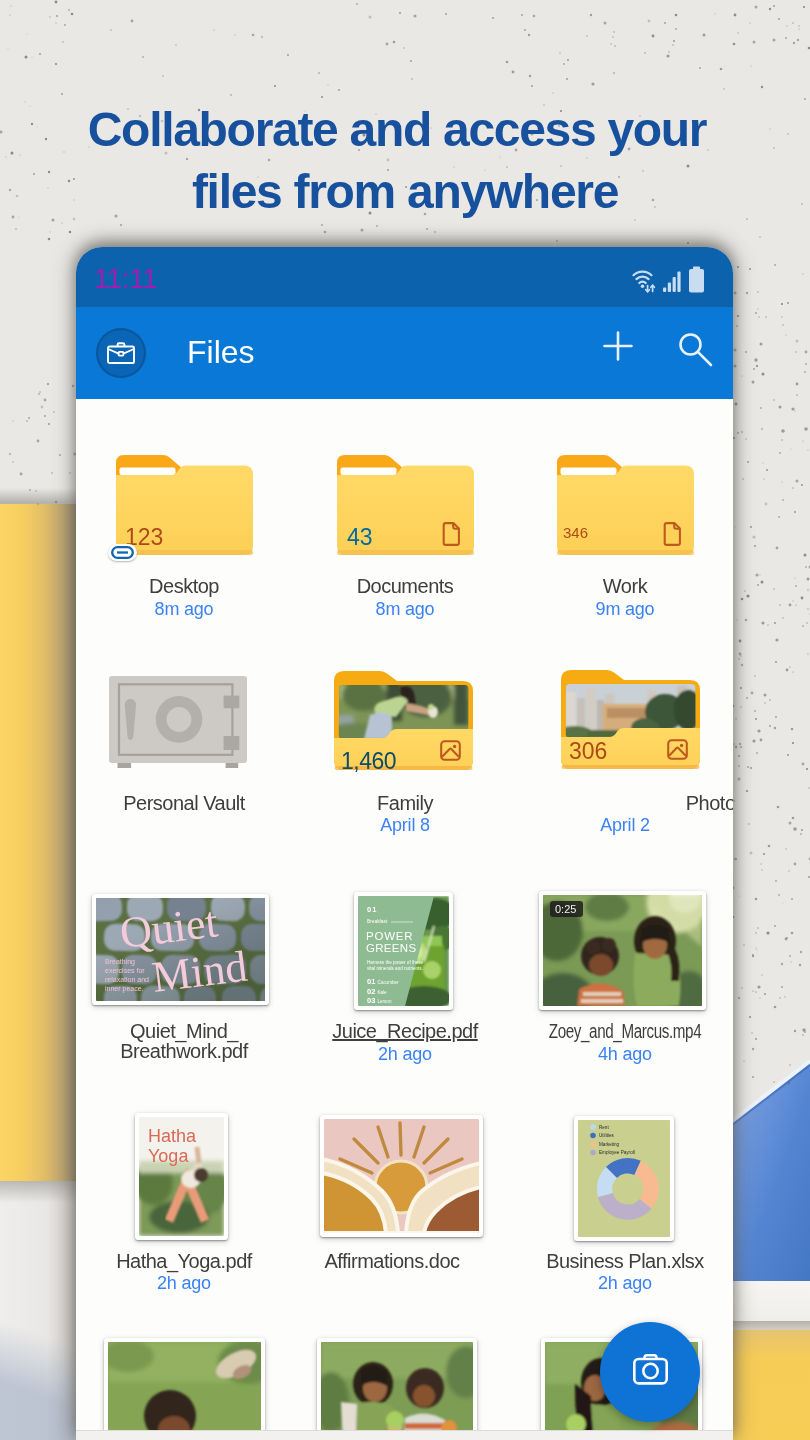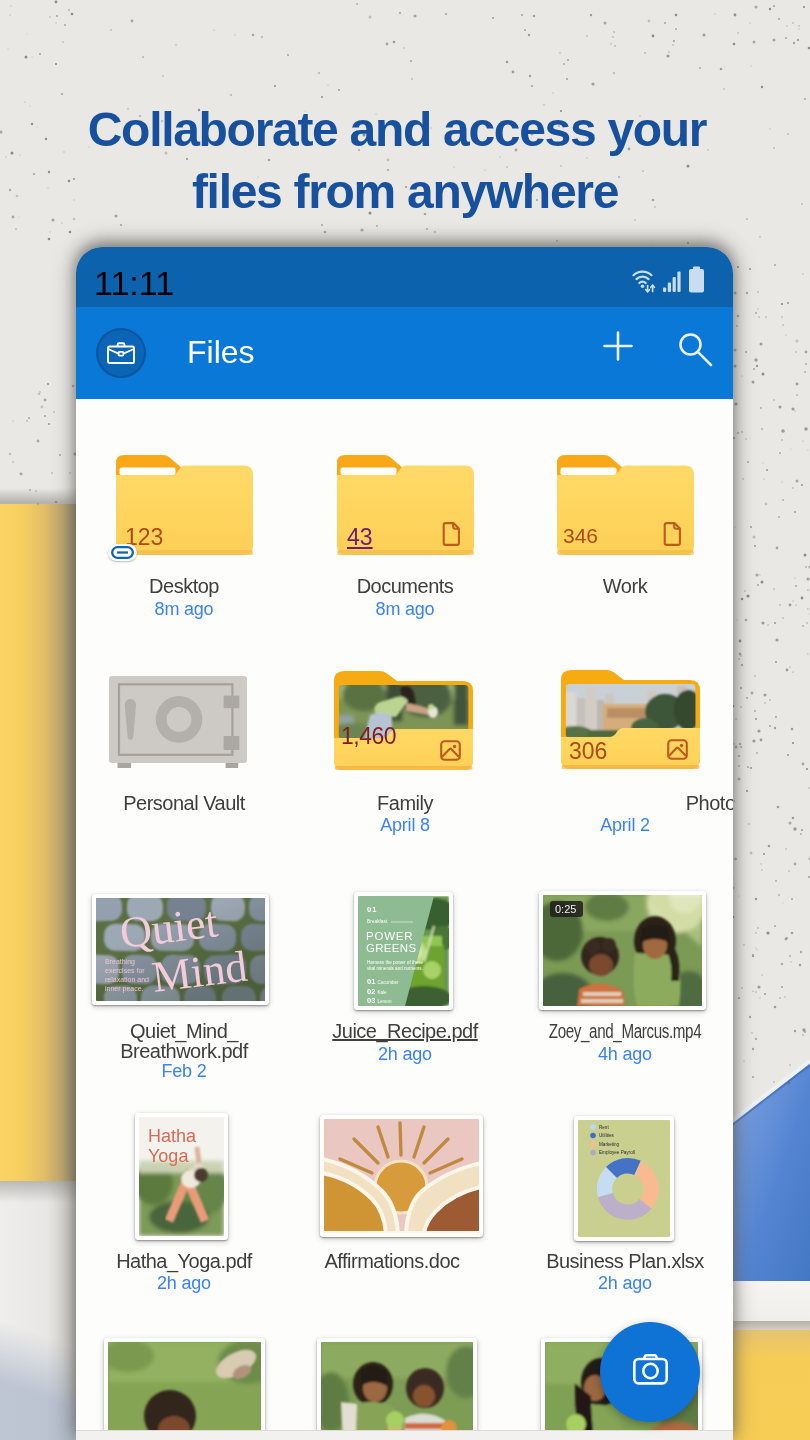--- a/index.html
+++ b/index.html
@@ -5,21 +5,21 @@
 body{width:810px;height:1440px;overflow:hidden;position:relative;
  font-family:"Liberation Sans",sans-serif;background:#e9e8e5;}
 .abs{position:absolute;}
 #title{position:absolute;left:-8px;top:99px;width:810px;text-align:center;
  color:#17509d;font-size:48px;font-weight:bold;line-height:62px;letter-spacing:-1.3px;}
 #phone{position:absolute;left:76px;top:247px;width:657px;height:1193px;
  border-radius:26px 26px 0 0;overflow:hidden;background:#fdfdfc;
  box-shadow:0 -5px 15px rgba(80,78,74,.6),0 0 24px rgba(96,93,88,.45);}
 #sb{position:absolute;left:0;top:0;width:657px;height:60px;background:#0d62ae;}
 #ab{position:absolute;left:0;top:60px;width:657px;height:92px;background:#0a78d6;}
-#sbtime{position:absolute;left:18px;top:17px;color:#000000;font-size:34px;}
+#sbtime{position:absolute;left:18px;top:17px;color:#a21caf;font-size:27px;}
 .lbl{position:absolute;width:240px;text-align:center;color:#3e3e3e;font-size:20px;line-height:20px;letter-spacing:-0.5px;}
 .ago{position:absolute;width:240px;text-align:center;color:#3b82f6;font-size:18px;letter-spacing:-0.2px;}
 .card{position:absolute;background:#fff;border-radius:3px;padding:4px;
  box-shadow:0 1px 2px rgba(0,0,0,.38),0 2px 6px rgba(0,0,0,.18);}
 .card svg{display:block;border-radius:1px;}
 #fab{position:absolute;left:524px;top:1075px;width:100px;height:100px;border-radius:50%;
  background:#0f72d5;box-shadow:0 3px 10px rgba(0,0,0,.3);}
 #navstrip{position:absolute;left:0;top:1183px;width:657px;height:10px;background:#f2f1ef;border-top:1px solid #dddbd8;}
 </style></head>
 <body>
@@ -607,39 +607,40 @@
 <svg class="abs" style="left:39px;top:207px" width="139" height="102">
       <use href="#fold"></use>
     </svg>
 <svg class="abs" style="left:260px;top:207px" width="139" height="102">
       <use href="#fold"></use>
     </svg>
 <svg class="abs" style="left:480px;top:207px" width="139" height="102">
       <use href="#fold"></use>
     </svg>
 <div class="abs" style="left:49px;top:277px;font-size:23px;color:#ae4a1a;">123</div>
-<div class="abs" style="left:271px;top:277px;font-size:23px;color:#701a75;text-decoration:underline;">43</div>
-<div class="abs" style="left:487px;top:277px;font-size:21px;color:#ae4a1a;">346</div>
+<div class="abs" style="left:271px;top:277px;font-size:23px;color:#0369a1;">43</div>
+<div class="abs" style="left:487px;top:277px;font-size:15px;color:#ae4a1a;">346</div>
 <svg class="abs" style="left:365px;top:275px" width="21" height="24" viewBox="0 0 21 24">
       <use href="#docbadge"></use>
     </svg>
 <svg class="abs" style="left:586px;top:275px" width="21" height="24" viewBox="0 0 21 24">
       <use href="#docbadge"></use>
     </svg>
 
 <div class="abs" style="left:32px;top:297px;width:29px;height:17px;background:#fff;border-radius:9px;box-shadow:0 1px 2px rgba(0,0,0,.28);"></div>
 <svg class="abs" style="left:35px;top:299px" width="23" height="13" viewBox="0 0 23 13">
  <rect x="1.2" y="1.2" width="20.6" height="10.6" rx="5.3" fill="none" stroke="#1166ae" stroke-width="2.3"></rect>
  <line x1="6" y1="6.5" x2="17" y2="6.5" stroke="#1166ae" stroke-width="2.3"></line>
 </svg>
 <div class="lbl" style="left:-12px;top:329px;">Desktop</div>
 <div class="lbl" style="left:209px;top:329px;">Documents</div>
 <div class="lbl" style="left:429px;top:329px;">Work</div>
 <div class="ago" style="left:-12px;top:352px;">8m ago</div>
 <div class="ago" style="left:209px;top:352px;">8m ago</div>
+<div class="ago" style="left:429px;top:352px;">9m ago</div>
 
 <svg class="abs" style="left:33px;top:429px" width="138" height="92" viewBox="0 0 138 92">
  <rect x="0" y="0" width="138" height="87" rx="3" fill="#cdc9c5"></rect>
  <rect x="10" y="8.3" width="113.4" height="70.5" fill="none" stroke="#a5a19d" stroke-width="2.2"></rect>
  <path d="M21.4 22.9 C24.5 22.9 27.1 25.5 27.1 28.7 L24.3 60.4 C24.2 62.3 22.9 63.8 21.4 63.8 C19.9 63.8 18.6 62.3 18.5 60.4 L15.7 28.7 C15.7 25.5 18.3 22.9 21.4 22.9 Z" fill="#b3afab"></path>
  <path d="M70 20.1 A23.3 23.3 0 1 0 70 66.7 A23.3 23.3 0 1 0 70 20.1 M70 31 A12.4 12.4 0 1 1 70 55.8 A12.4 12.4 0 1 1 70 31" fill="#b3afab" fill-rule="evenodd"></path>
  <rect x="114.6" y="19.6" width="15.7" height="12.6" fill="#aba7a3"></rect>
  <rect x="114.6" y="60" width="15.7" height="14" fill="#aba7a3"></rect>
  <rect x="8.5" y="87" width="13.6" height="5" fill="#a8a4a0"></rect>
  <rect x="116.6" y="87" width="12.6" height="5" fill="#a8a4a0"></rect>
@@ -668,21 +669,21 @@
    <path d="M72 32 Q86 34 96 38 L94 44 L72 40 Z" fill="#c9a284"></path>
    <ellipse cx="99" cy="41" rx="5" ry="6" fill="#e9e5d4"></ellipse>
    <ellipse cx="97" cy="36" rx="3" ry="3" fill="#c2dc8e"></ellipse>
    <path d="M36 44 Q50 38 58 46 L58 68 L30 68 Z" fill="#b7c3d3"></path>
   </g>
  </g>
  </g>
 
  <use href="#pffront"></use>
 </svg>
-<div class="abs" style="left:265px;top:476px;font-size:23px;color:#7f1d1d;letter-spacing:-0.5px;">1,460</div>
+<div class="abs" style="left:265px;top:501px;font-size:23px;color:#0c4a6e;letter-spacing:-0.5px;">1,460</div>
 <svg class="abs" style="left:364px;top:493px" width="21" height="21" viewBox="0 0 21 21">
       <use href="#imgbadge"></use>
     </svg>
 
 <svg class="abs" style="left:485px;top:423px" width="139" height="99" viewBox="0 0 139 99">
  <use href="#pfback"></use>
  <g>
  <clipPath id="phclip">
           <rect x="4.8" y="14" width="129.7" height="54" rx="4"></rect>
         </clipPath>
@@ -822,21 +823,20 @@
   <path d="M92 58 Q88 92 94 111 L136 111 Q140 88 134 60 Z" fill="#8cab5c"></path>
   <ellipse cx="112" cy="50" rx="12" ry="14" fill="#a06b41"></ellipse>
   <path d="M99 34 Q112 26 125 34 L127 48 Q112 40 97 48 Z" fill="#231a13"></path>
   <path d="M124 56 Q130 70 128 86 L136 86 Q138 66 132 54 Z" fill="#2a2017"></path>
  </g>
  <rect x="7" y="6" width="33" height="16" rx="3" fill="#1d1d1b" opacity=".85"></rect>
  <text x="12" y="18" font-size="11" fill="#f2f2f0" font-family="Liberation Sans,sans-serif">0:25</text>
 </svg>
     </div>
 <div class="lbl" style="left:-12px;top:774px;">Quiet_Mind_<br>Breathwork.pdf</div>
-<div class="ago" style="left:-12px;top:814px;">Feb 2</div>
 <div class="lbl" style="left:209px;top:774px;text-decoration:underline;">Juice_Recipe.pdf</div>
 <div class="ago" style="left:209px;top:797px;">2h ago</div>
 <div class="lbl" style="left:409px;top:774px;width:280px;transform:scaleX(.76);transform-origin:50% 0;">Zoey_and_Marcus.mp4</div>
 <div class="ago" style="left:429px;top:797px;">4h ago</div>
 
 <div class="card" style="left:59px;top:866px;">
 <svg width="85" height="119" viewBox="0 0 85 119">
  <rect width="85" height="119" fill="#f4f2ec"></rect>
  <g filter="url(#b2)">
   <rect x="0" y="52" width="85" height="67" fill="#7d9a58"></rect>

